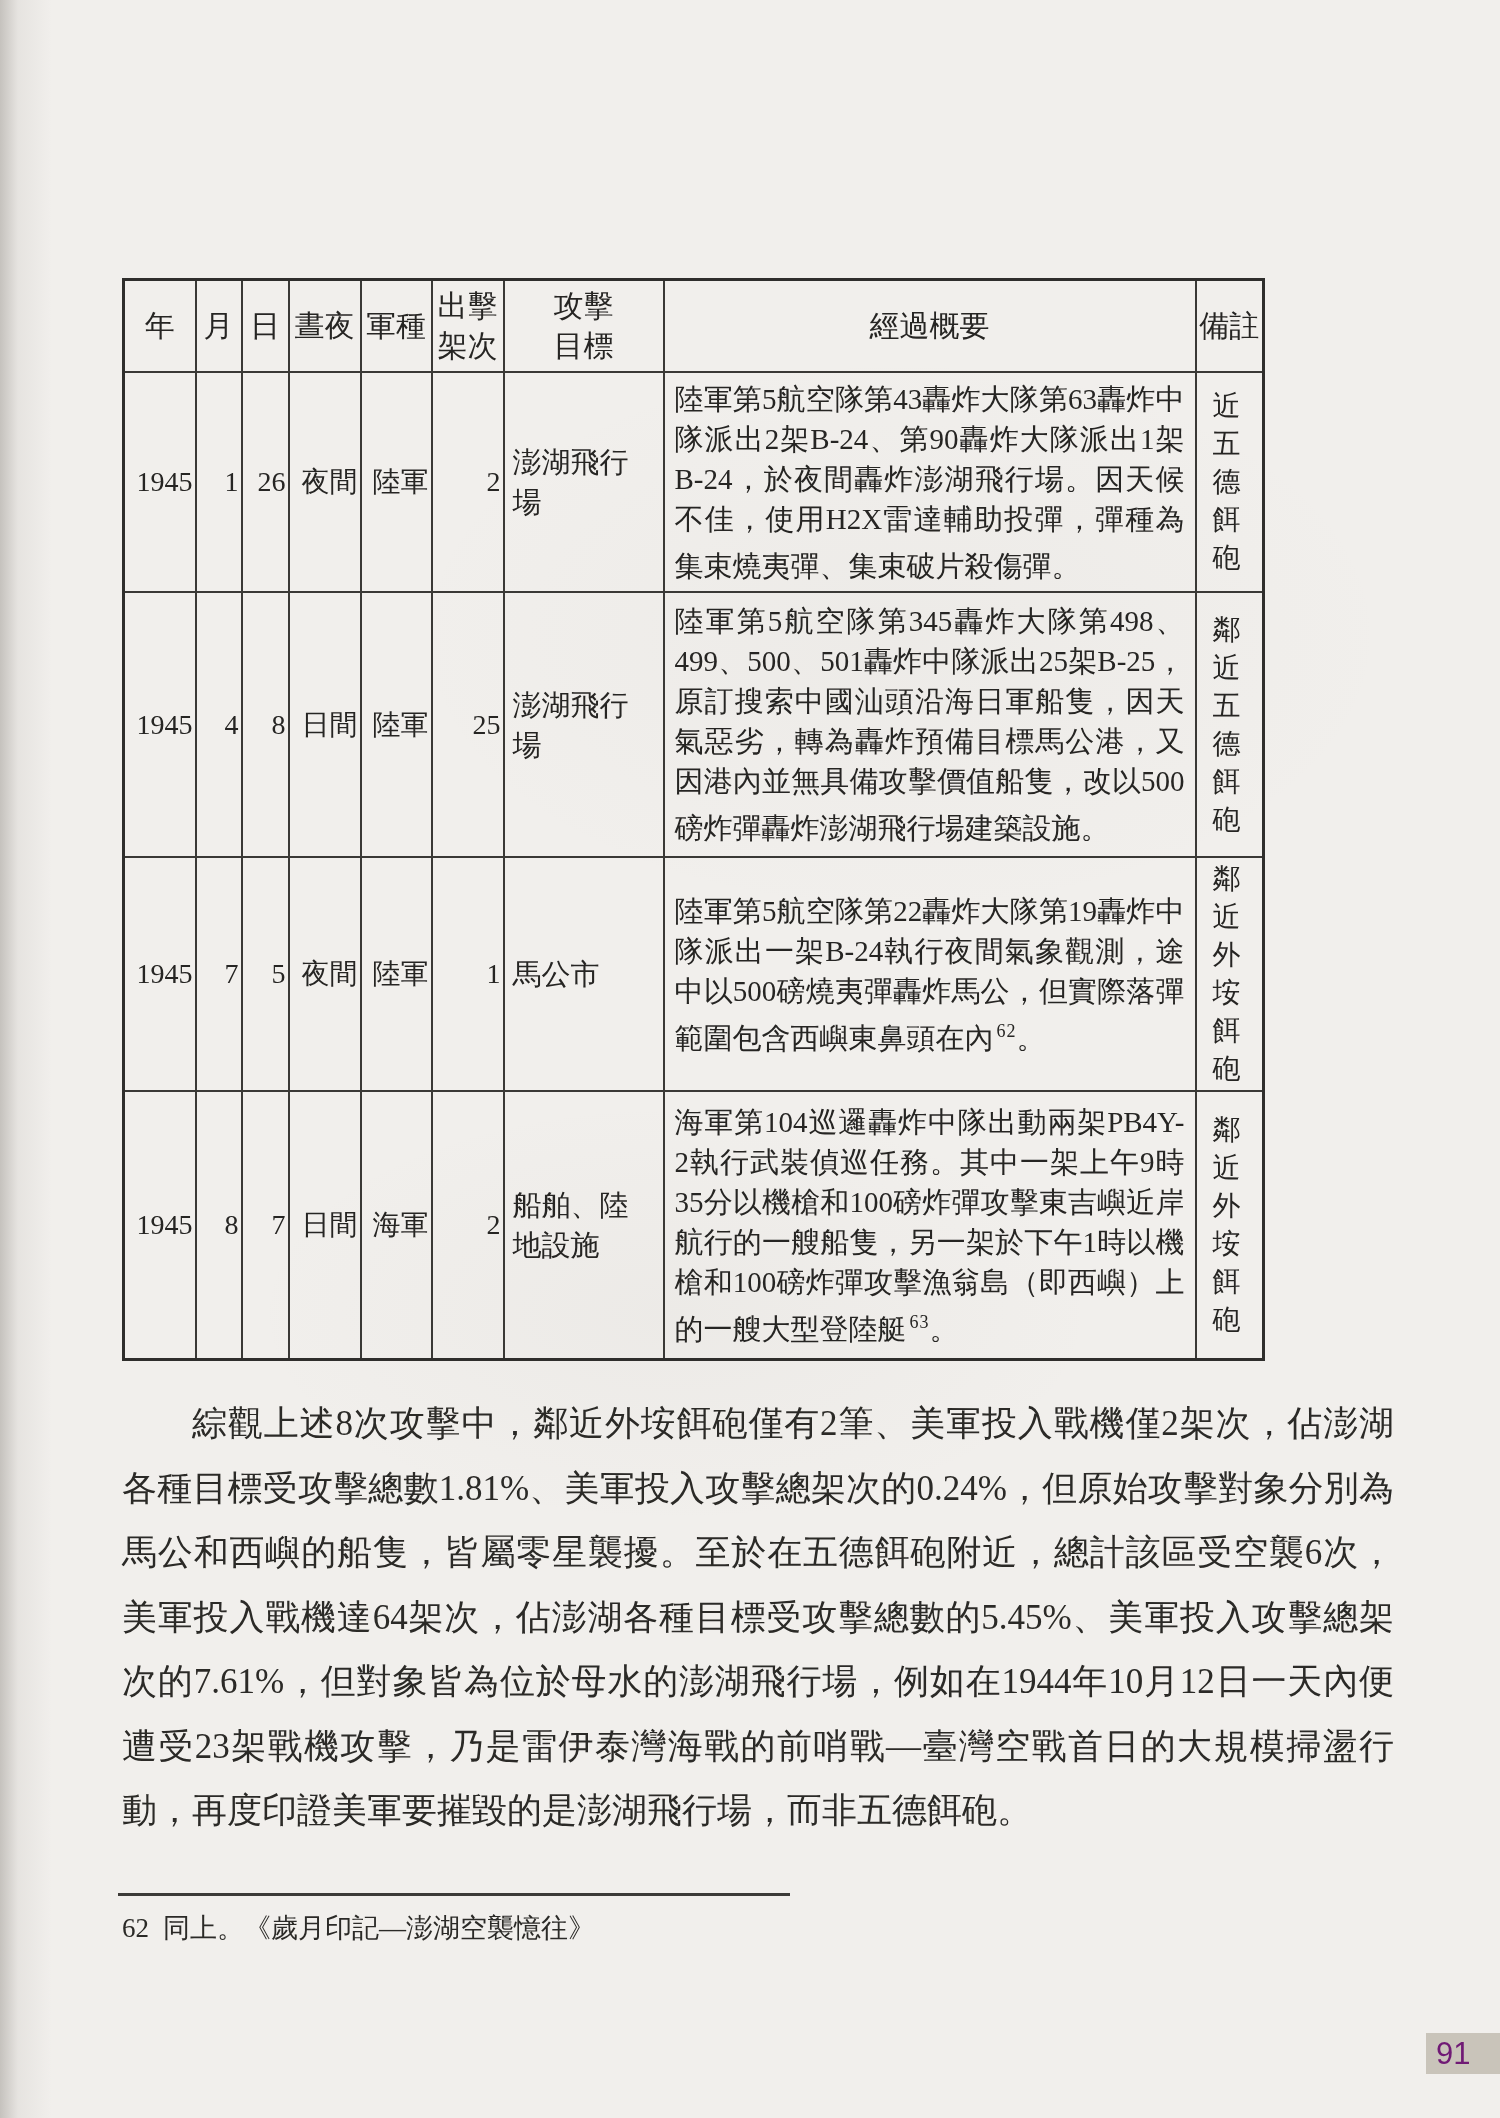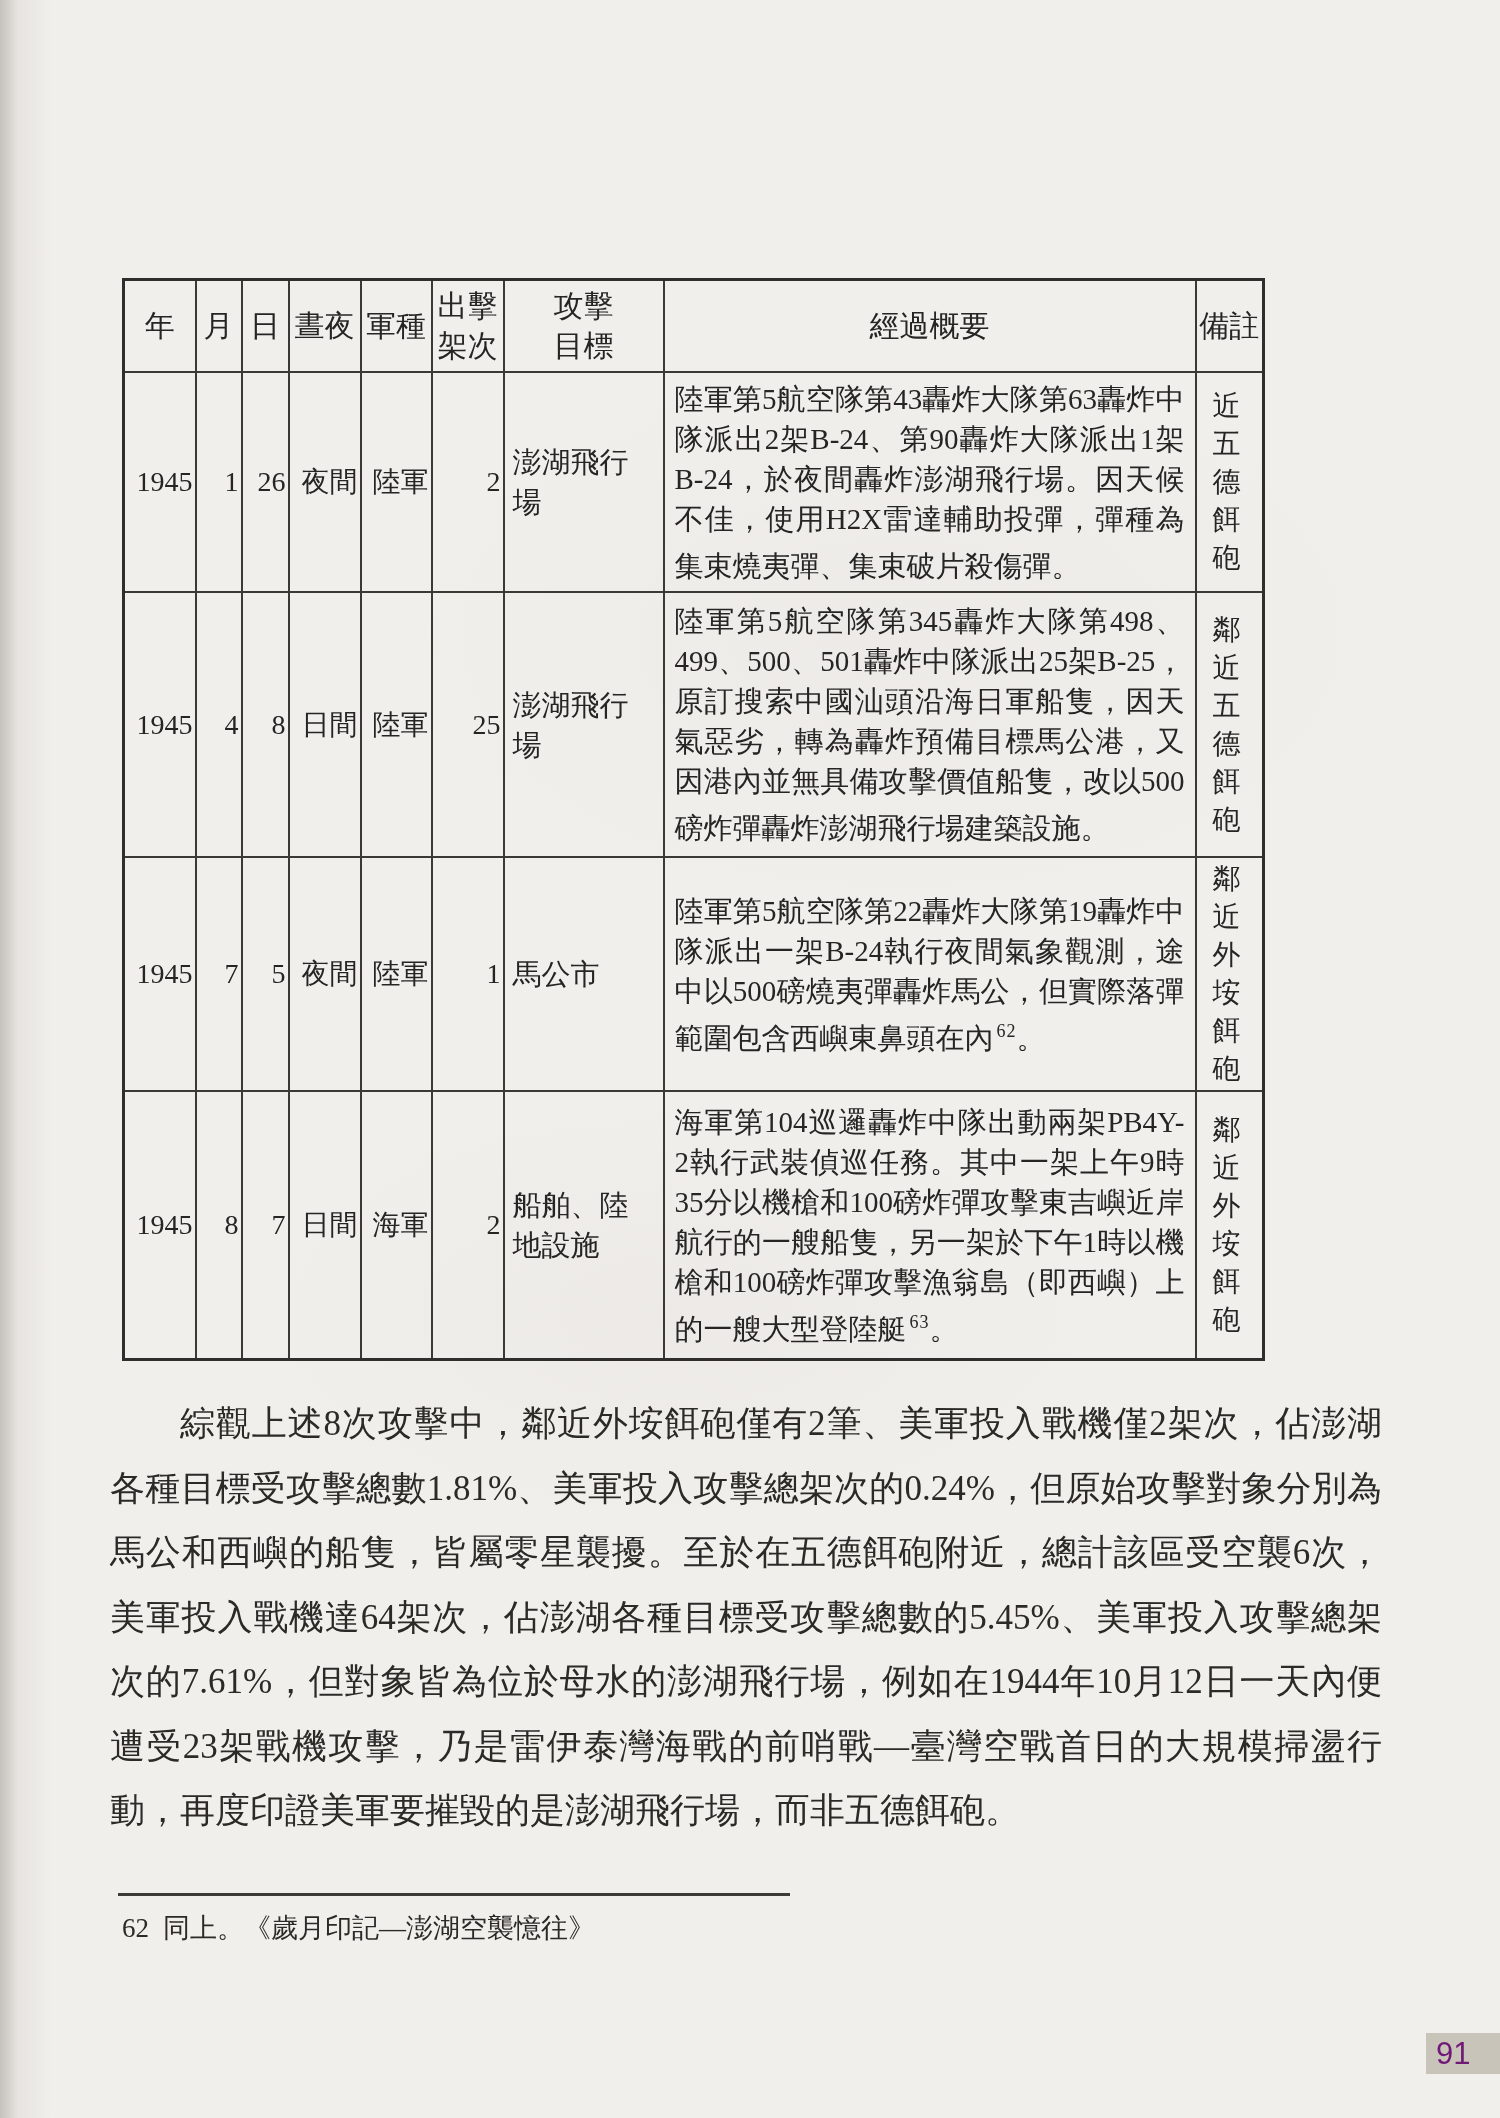--- a/index.html
+++ b/index.html
@@ -42,21 +42,21 @@
   tr.r4{height:268px;}
   td.c{ font-size:28px;text-align:right;padding:2px; }
   td.target{ font-size:29px;text-align:left;padding:4px 8px;line-height:40px; }
   td.summary{
     font-size:29px;text-align:justify;text-justify:inter-ideograph;
     padding:6px 10px;line-height:40px;
   }
   td.note{ font-size:28px;text-align:left;padding:2px 16px;line-height:38px; }
   sup.ref{ font-size:18px;vertical-align:super;margin-left:3px;letter-spacing:1px; }
   .para{
-    position:absolute;left:110px;top:1392px;width:1272px;
+    position:absolute;left:122px;top:1392px;width:1272px;
     font-size:35px;line-height:64.5px;color:#2b2a27;
     text-align:justify;text-justify:inter-ideograph;text-indent:70px;
   }
   .fnsep{
     position:absolute;left:118px;top:1893px;width:672px;height:3px;
     background:#3c3b38;
   }
   .fn{
     position:absolute;left:122px;width:1260px;
     font-size:27px;color:#2b2a27;line-height:40px;

